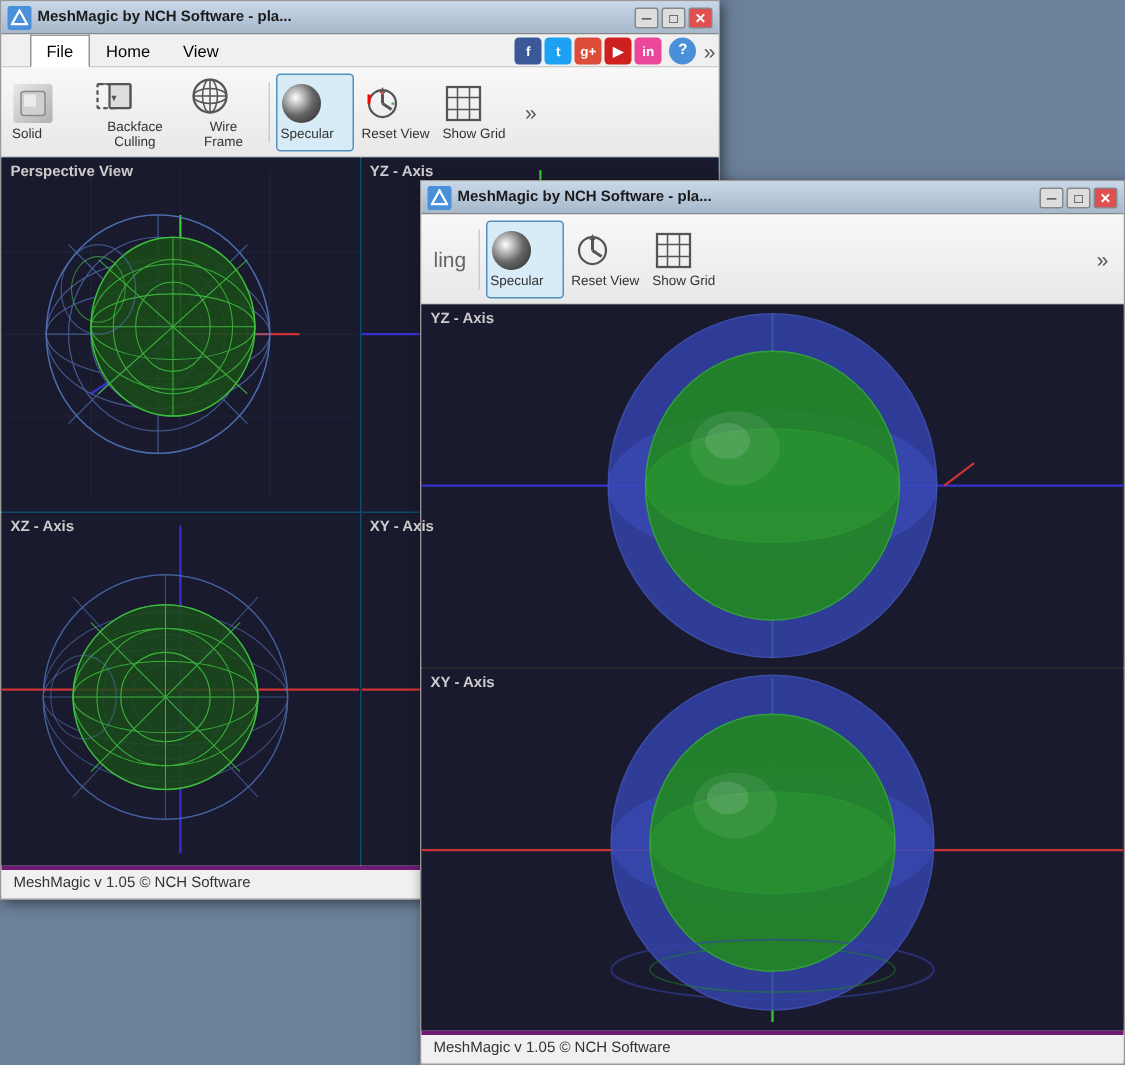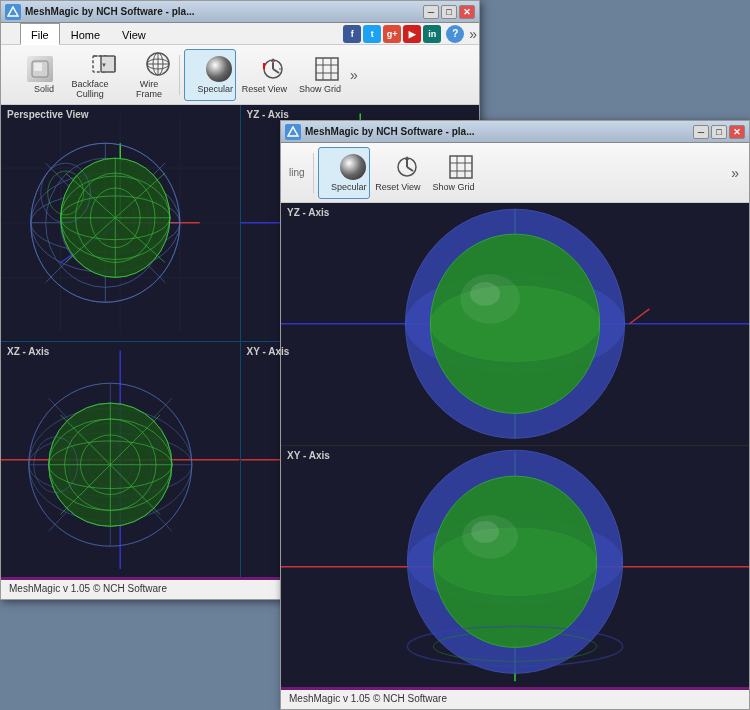--- a/index.html
+++ b/index.html
@@ -100,39 +100,39 @@
       width: 18px; height: 18px;
       border-radius: 3px;
       display: flex; align-items: center; justify-content: center;
       font-size: 9px; font-weight: bold; color: white; cursor: pointer;
     }
 
     .si-fb { background: #3b5998; }
     .si-tw { background: #1da1f2; }
     .si-gp { background: #dd4b39; }
     .si-yt { background: #cd201f; }
-    .si-li { background: #0f766e; }
+    .si-li { background: #ec4899; }
 
     .toolbar-help {
       width: 18px; height: 18px;
       border-radius: 50%;
       background: #4a90d9;
       color: white;
       font-size: 10px; font-weight: bold;
       display: flex; align-items: center; justify-content: center;
       margin-left: 2px;
       cursor: pointer;
     }
 
     .toolbar-more {
       font-size: 14px; color: #555; cursor: pointer; padding: 0 2px;
     }
 
     .tool-btn {
-      display: flex; flex-direction: column; align-items: flex-end; justify-content: center;
+      display: flex; flex-direction: column; align-items: flex-start; justify-content: center;
       width: 52px; height: 52px;
       border: 1px solid transparent;
       border-radius: 3px;
       cursor: pointer;
       gap: 2px;
       padding: 2px;
     }
     .tool-btn.active { background: #d8ecf8; border-color: #5090c0; }
 
     .tool-btn-label {
@@ -529,21 +529,21 @@
     </div>
     <span class="title-bar-text">MeshMagic by NCH Software - pla...</span>
     <div class="title-bar-buttons">
       <div class="tb-btn tb-btn-min">─</div>
       <div class="tb-btn tb-btn-max">□</div>
       <div class="tb-btn tb-btn-close">✕</div>
     </div>
   </div>
 
   <div class="toolbar">
-    <span style="font-size:10px;color:#666;padding:0 4px;">ling</span>
+    <span style="font-size:14px;color:#666;padding:0 4px;">ling</span>
     <div class="toolbar-sep"></div>
 
     <div class="tool-btn active">
       <div class="tool-btn-icon">
         <div class="icon-specular"></div>
       </div>
       <span class="tool-btn-label">Specular</span>
     </div>
 
     <div class="tool-btn">

